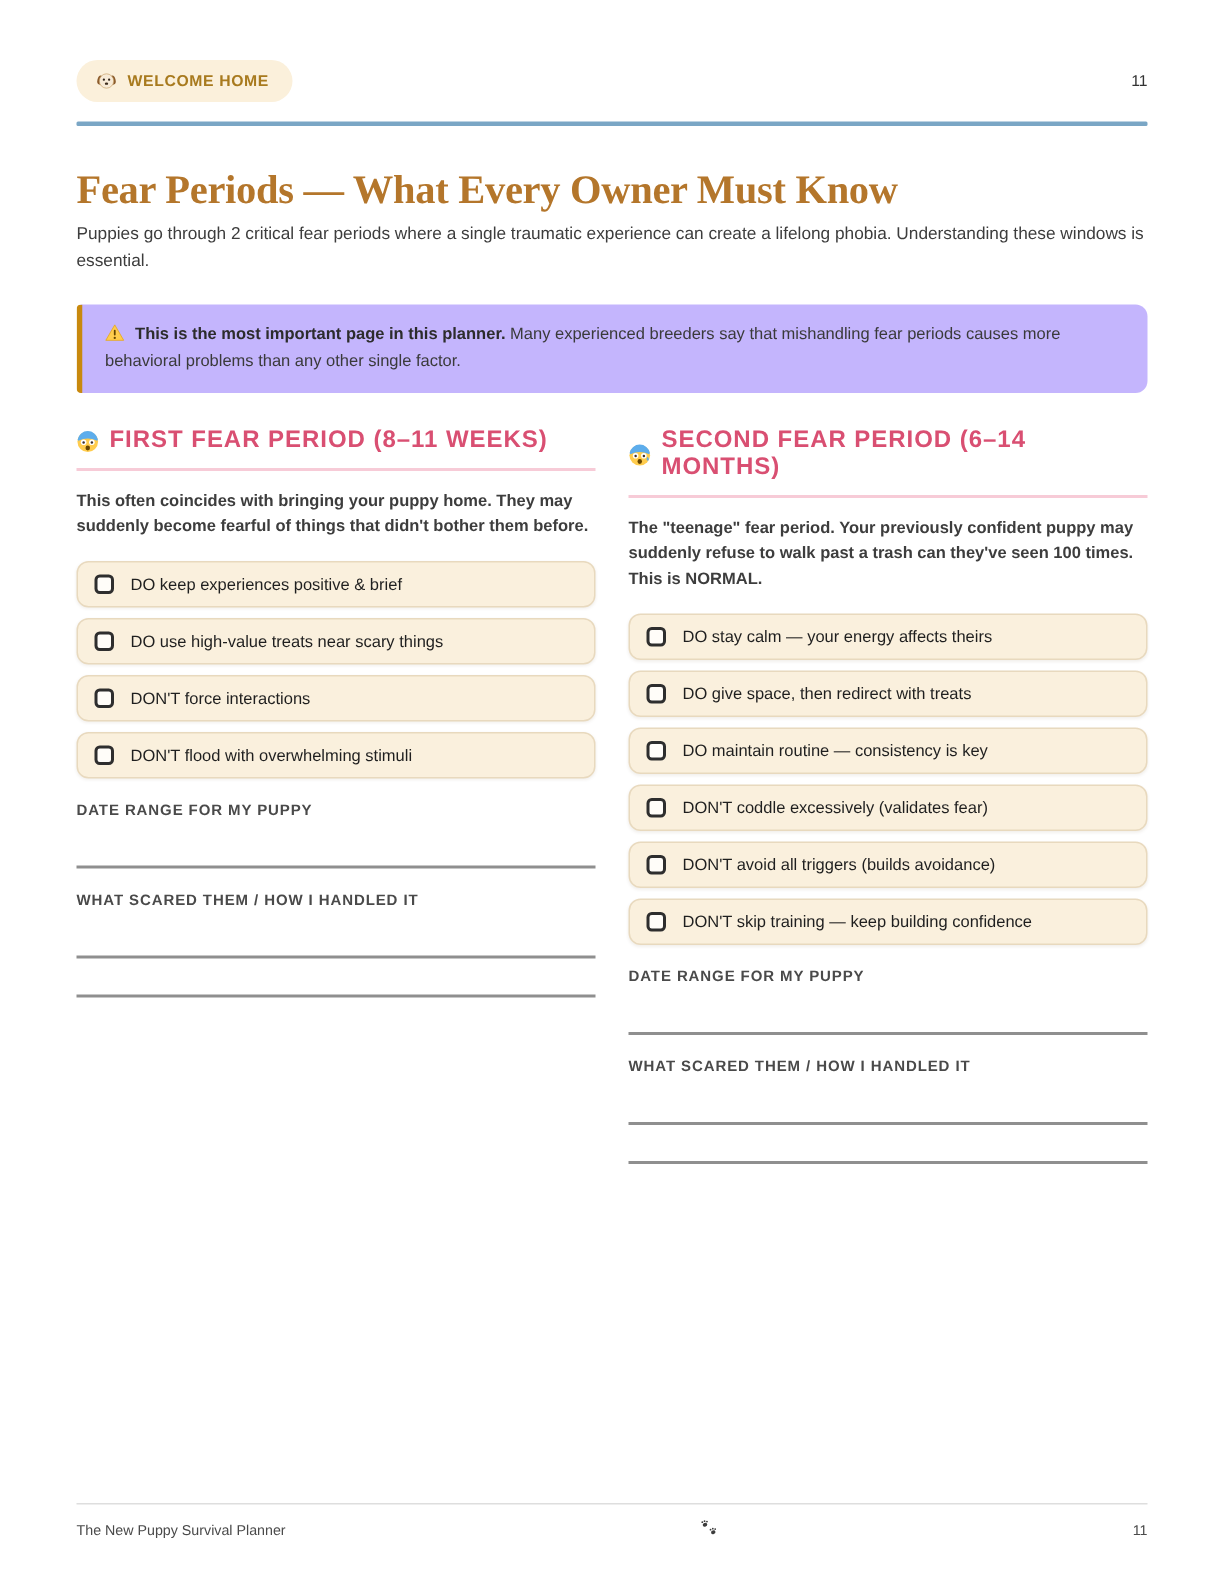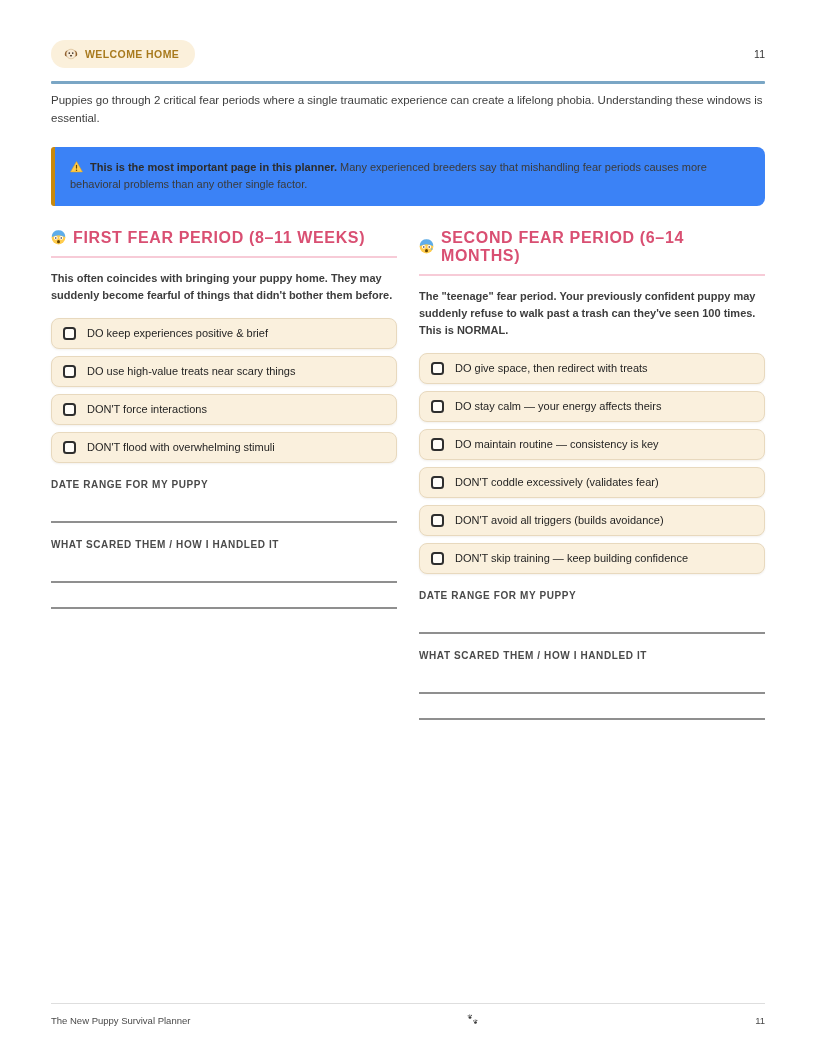--- a/index.html
+++ b/index.html
@@ -28,21 +28,21 @@
   h1.title {
     margin-top: 28px;
     font-family: "Liberation Serif", "DejaVu Serif", serif;
     font-weight: 700; font-size: 27px; line-height: 1.05;
     color: #B4762B; letter-spacing: -0.2px;
   }
   p.intro { margin-top: 8px; font-size: 11.5px; line-height: 1.55; color: #3d3d3d; }
   
   .callout {
     margin-top: 19px;
-    background: #3b82f6;
+    background: #c4b5fd;
     border-left: 4px solid #C8890E;
     border-radius: 3px 8px 8px 3px;
     padding: 12px 15px;
     font-size: 11px; line-height: 1.6; color: #3a3a3a;
   }
   .callout svg { vertical-align: -2px; margin-right: 4px; }
   .callout strong { color: #2c2c2c; }
   
   .columns { display: flex; gap: 22px; margin-top: 23px; }
   .col { width: 346px; }
@@ -107,20 +107,21 @@
           <circle cx="15" cy="10.5" r="1.3" fill="#2e2218"></circle>
           <ellipse cx="12" cy="15" rx="1.9" ry="1.4" fill="#3a2a1a"></ellipse>
         </svg>
       </span>
       <span>WELCOME HOME</span>
     </div>
     <span class="pagenum-top">11</span>
   </div>
   <div class="rule-blue"></div>
 
+  <h1 class="title">Fear Periods — What Every Owner Must Know</h1>
   <p class="intro">Puppies go through 2 critical fear periods where a single traumatic experience can create a lifelong phobia. Understanding these windows is essential.</p>
 
   <div class="callout">
     <span>
       <svg width="13" height="12" viewBox="0 0 24 22">
         <path d="M12 1 L23 20 L1 20 Z" fill="#FFCC4D" stroke="#E6A817" stroke-width="1"></path>
         <rect x="10.9" y="7" width="2.2" height="7" rx="1.1" fill="#664500"></rect>
         <circle cx="12" cy="17" r="1.4" fill="#664500"></circle>
       </svg>
     </span><strong>This is the most important page in this planner.</strong><span> Many experienced breeders say that mishandling fear periods causes more behavioral problems than any other single factor.</span>
@@ -186,25 +187,25 @@
             <path d="M20.5 13.5 q2.4 3.2 0 4.4 q-2.4 -1.2 0 -4.4" fill="#5DADEC"></path>
           </svg>
         </span>
         <span>SECOND FEAR PERIOD (6–14 MONTHS)</span>
       </h2>
       <p class="col-intro">The "teenage" fear period. Your previously confident puppy may suddenly refuse to walk past a trash can they've seen 100 times. This is NORMAL.</p>
 
       <div class="checklist">
         <div class="check-card">
           <span class="cbox"></span>
+          <span class="clabel">DO stay calm — your energy affects theirs</span>
+        </div>
+        <div class="check-card">
+          <span class="cbox"></span>
           <span class="clabel">DO give space, then redirect with treats</span>
-        </div>
-        <div class="check-card">
-          <span class="cbox"></span>
-          <span class="clabel">DO stay calm — your energy affects theirs</span>
         </div>
         <div class="check-card">
           <span class="cbox"></span>
           <span class="clabel">DO maintain routine — consistency is key</span>
         </div>
         <div class="check-card">
           <span class="cbox"></span>
           <span class="clabel">DON'T coddle excessively (validates fear)</span>
         </div>
         <div class="check-card">

